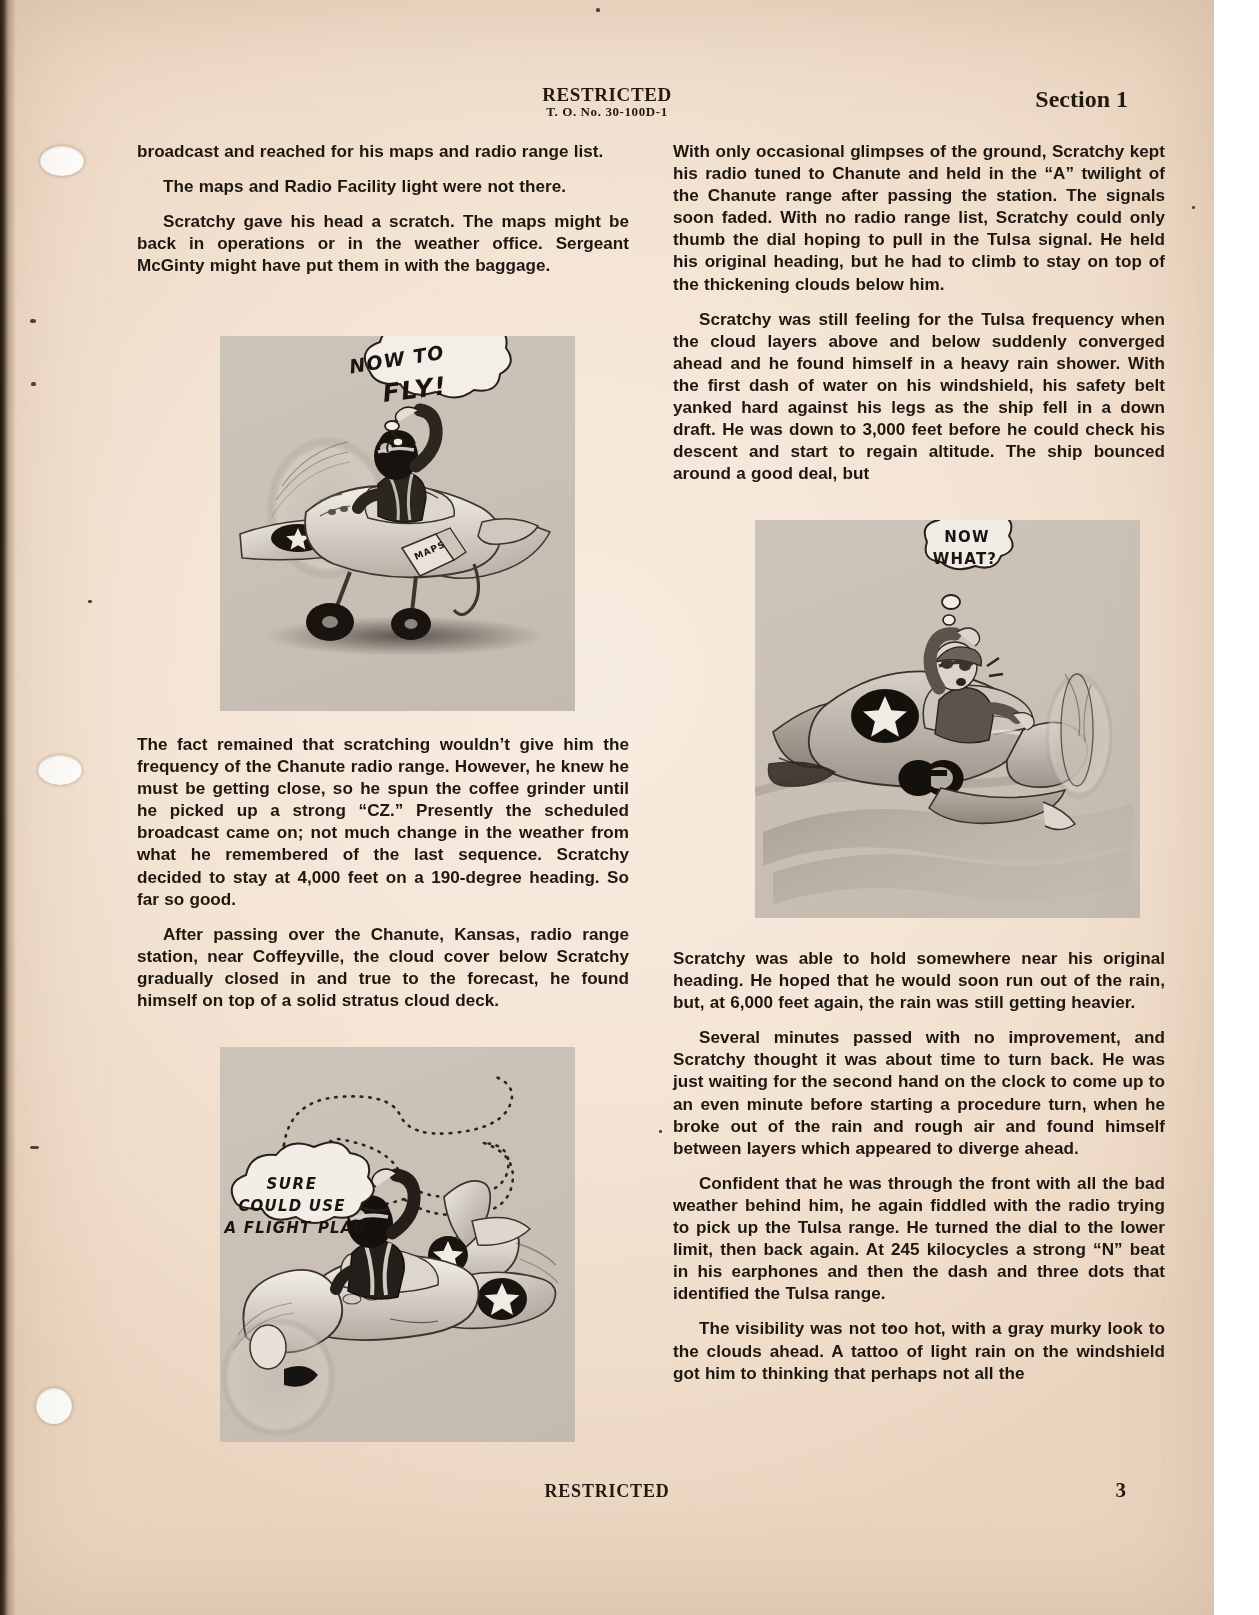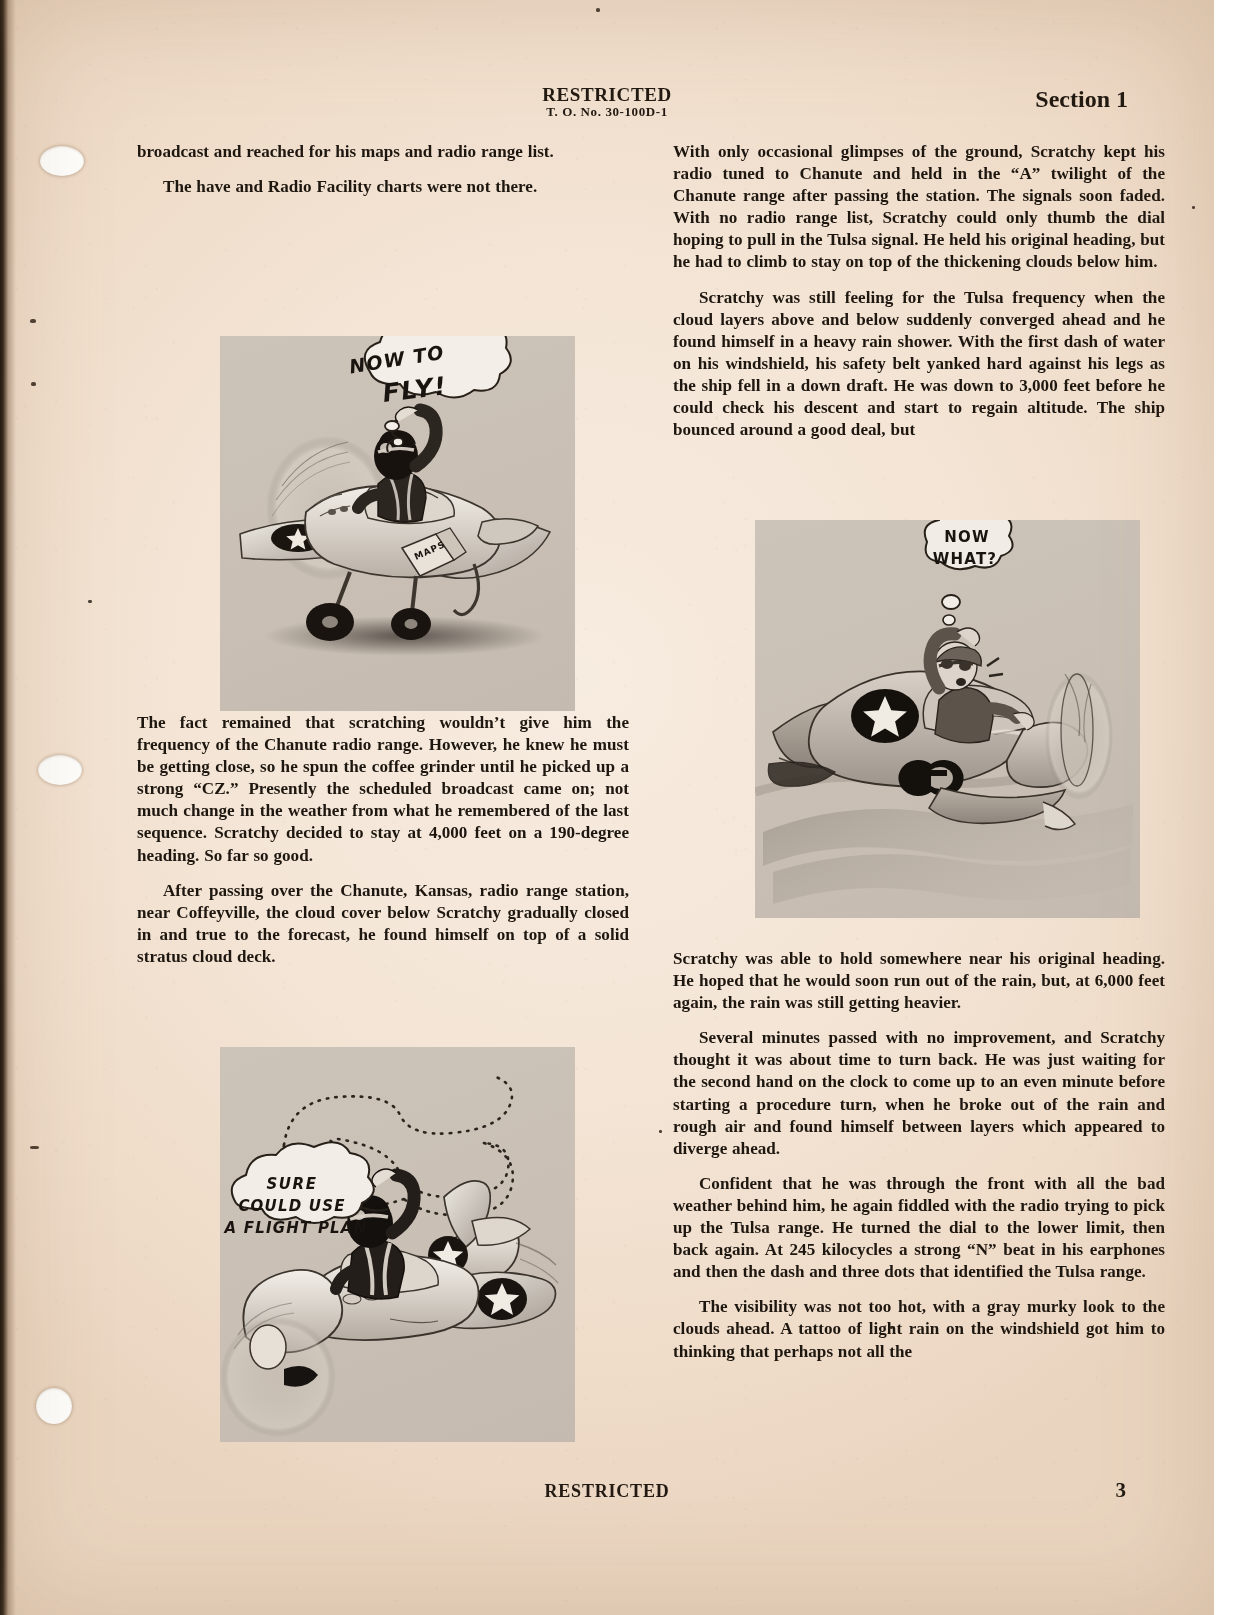--- a/index.html
+++ b/index.html
@@ -105,21 +105,21 @@
   .col {
     position: absolute;
     top: 141px;
     width: 492px;
   }
   #col-left  { left: 137px; }
   #col-right { left: 673px; }
 
   .para {
     margin: 0 0 13px 0;
-    font-family: Liberation Serif, serif;
+    font-family: Liberation Sans, sans-serif;
     font-size: 17.1px;
     line-height: 22.1px;
     font-weight: bold;
     color: #1e1710;
     text-align: justify;
     text-indent: 26px;
     letter-spacing: .02px;
     word-spacing: .5px;
   }
   .para.noindent { text-indent: 0; }
@@ -164,21 +164,22 @@
 
   <div id="paper-grain"></div>
   <div id="scan-edge"></div>
 
   <div class="head-center" id="head-restricted">RESTRICTED</div>
   <div class="head-center" id="head-tono">T. O. No. 30-100D-1</div>
   <div id="head-section">Section 1</div>
 
   <div class="col" id="col-left">
     <p class="para noindent">broadcast and reached for his maps and radio range list.</p>
-    <p class="para">The have and Radio Facility charts were not there.</p>
+    <p class="para">The maps and Radio Facility light were not there.</p>
+    <p class="para">Scratchy gave his head a scratch. The maps might be back in operations or in the weather office. Sergeant McGinty might have put them in with the baggage.</p>
   </div>
 
   <div class="fig" id="fig-1">
     <div class="sky"></div>
     <svg viewBox="0 0 355 375" preserveAspectRatio="none">
       <defs>
         <linearGradient id="f1body" x1="0" y1="0" x2="0" y2="1">
           <stop offset="0" stop-color="#f2eee7"></stop>
           <stop offset="1" stop-color="#b9b0a6"></stop>
         </linearGradient>
@@ -265,21 +266,21 @@
                  q-26 8 -36 -8 q-24 2 -30 -12 z" fill="#f3efe8" stroke="#262019" stroke-width="2"></path>
         <path d="M176 84 q-10 12 2 18 q-14 4 -10 14" stroke="#262019" stroke-width="2" fill="none"></path>
         <ellipse cx="172" cy="90" rx="7" ry="5" fill="#f3efe8" stroke="#262019" stroke-width="1.8"></ellipse>
         <ellipse cx="178" cy="106" rx="5" ry="4" fill="#f3efe8" stroke="#262019" stroke-width="1.6"></ellipse>
         <text class="bubble-text" x="178" y="30" font-size="19" transform="rotate(-9 178 30)" text-anchor="middle" font-style="italic" letter-spacing="1.2">NOW TO</text>
         <text class="bubble-text" x="196" y="62" font-size="25" transform="rotate(-7 196 62)" text-anchor="middle" font-style="italic" letter-spacing="1.6">FLY!</text>
       </g>
     </svg>
   </div>
 
-  <div class="col" id="col-left-2" style="top:712px;left:137px;">
+  <div class="col" id="col-left-2" style="top:734px;left:137px;">
     <p class="para noindent">The fact remained that scratching wouldn’t give him the frequency of the Chanute radio range. However, he knew he must be getting close, so he spun the coffee grinder until he picked up a strong “CZ.” Presently the scheduled broadcast came on; not much change in the weather from what he remembered of the last sequence. Scratchy decided to stay at 4,000 feet on a 190-degree heading. So far so good.</p>
     <p class="para">After passing over the Chanute, Kansas, radio range station, near Coffeyville, the cloud cover below Scratchy gradually closed in and true to the forecast, he found himself on top of a solid stratus cloud deck.</p>
   </div>
 
   <div class="fig" id="fig-3">
     <div class="sky"></div>
     <svg viewBox="0 0 355 395" preserveAspectRatio="none">
       <defs>
         <linearGradient id="f3body" x1="0" y1="0" x2="0" y2="1">
           <stop offset="0" stop-color="#f3efe8"></stop>

